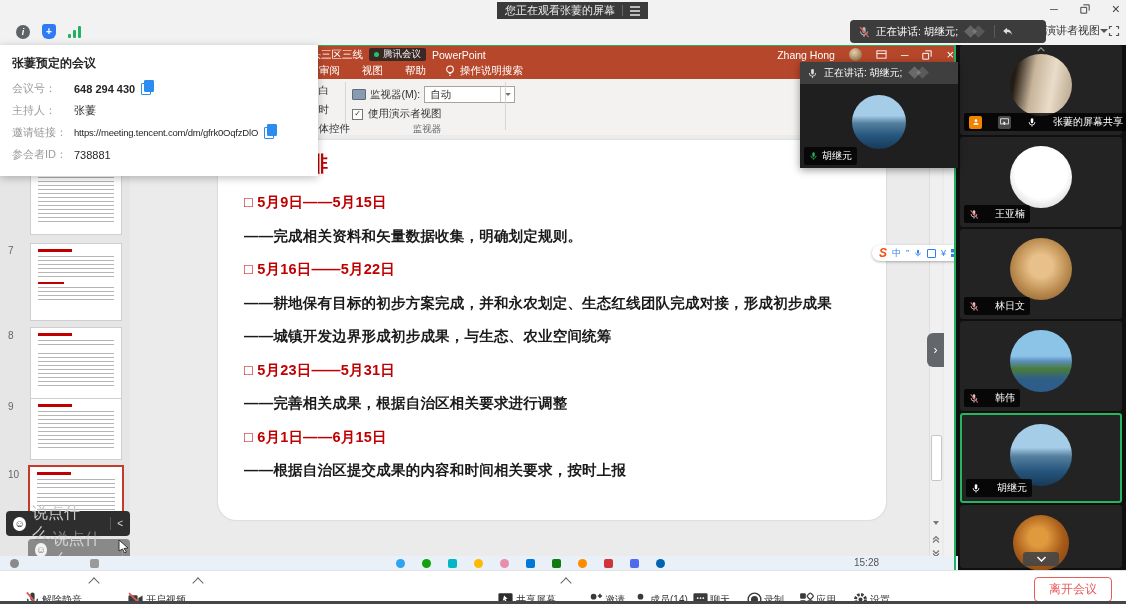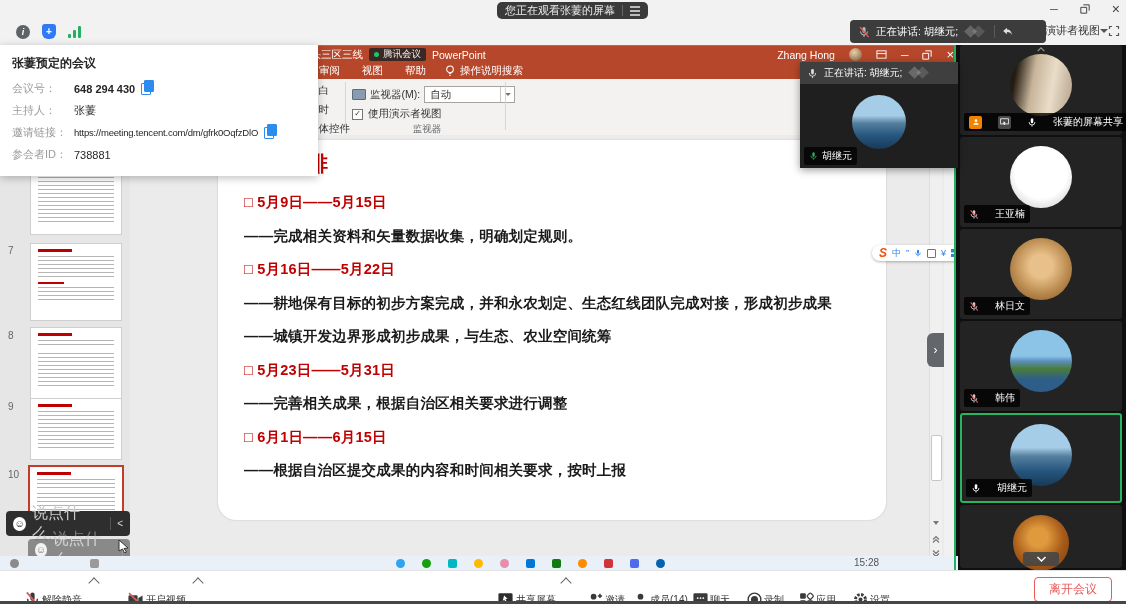--- a/index.html
+++ b/index.html
@@ -1,21 +1,21 @@
 <!DOCTYPE html>
 <html><head>
 <meta charset="utf-8">
 <style>
   html,body{margin:0;padding:0;background:#888;}
   body{font-family:"Liberation Sans","DejaVu Sans",sans-serif;-webkit-font-smoothing:antialiased;}
   #root{position:relative;width:1126px;height:604px;background:#f2f2f2;overflow:hidden;font-size:11px;color:#333;}
   svg{display:block;}
 
   
-  .viewer-pill{position:absolute;left:497px;top:2px;height:17px;background:#3a3a3a;border-radius:5px;
+  .viewer-pill{position:absolute;left:497px;top:2px;height:17px;background:#3a3a3a;border-radius:0;
     display:flex;align-items:center;gap:7px;padding:0 8px;color:#eee;font-size:11px;z-index:40;}
   .pill-div{width:1px;height:11px;background:#666;}
   .bars{width:10px;height:2px;background:#bbb;position:relative;}
   .bars::before,.bars::after{content:'';position:absolute;left:0;width:10px;height:2px;background:#bbb;}
   .bars::before{top:-4px}.bars::after{top:4px}
   .win-ctrl{position:absolute;right:6px;top:0;height:18px;display:flex;align-items:center;gap:22px;color:#444;z-index:40;font-size:11px;}
   .win-ctrl span{cursor:default}
   .status-icons{position:absolute;left:16px;top:24px;display:flex;align-items:center;gap:12px;z-index:40;}
   .info-ic{width:14px;height:14px;border-radius:50%;background:#5f6368;color:#fff;font-size:9px;display:flex;align-items:center;justify-content:center;font-style:italic;font-weight:bold;}
   .shield-ic{width:14px;height:15px;background:#2f7bf5;border-radius:3px 3px 6px 6px;color:#fff;font-size:10px;display:flex;align-items:center;justify-content:center;font-weight:bold;}

